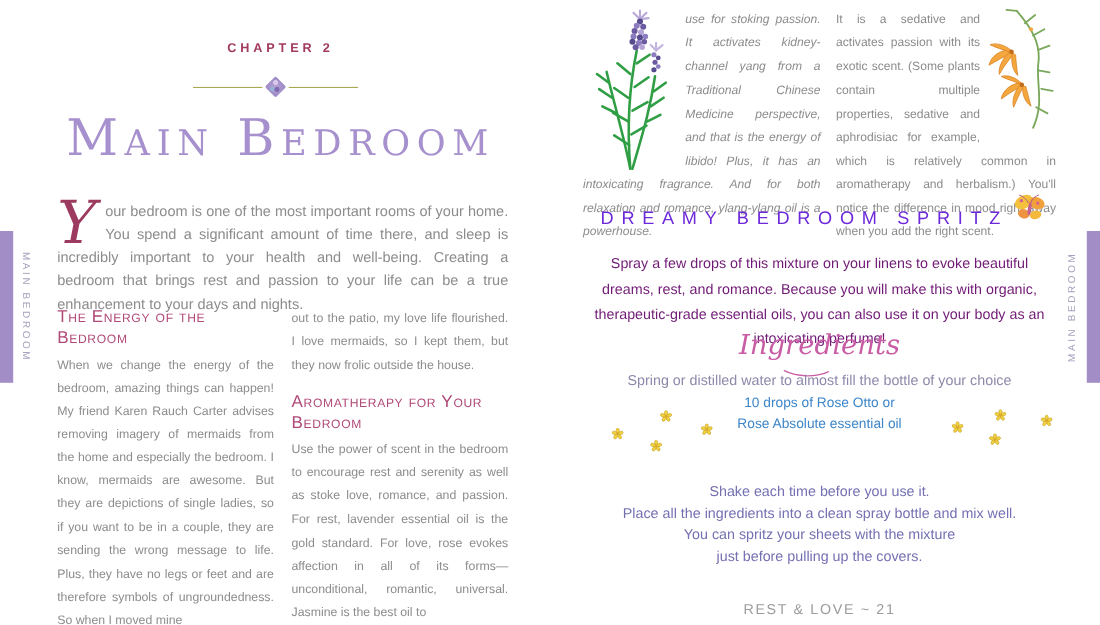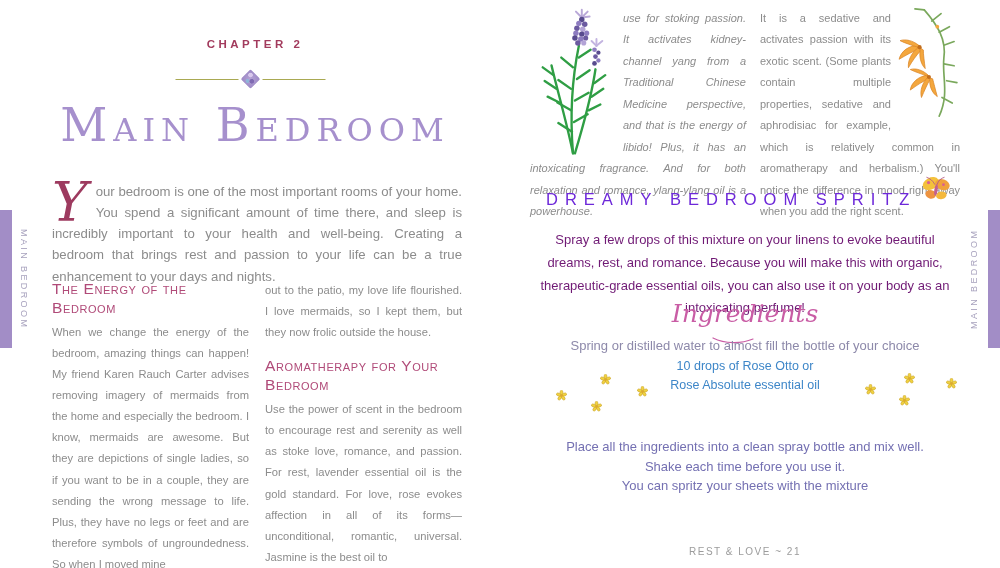--- a/index.html
+++ b/index.html
@@ -57,21 +57,21 @@
   .ing-head{position:absolute;top:299px;left:0;width:100%;text-align:center;
      font-family:"DejaVu Serif",serif;font-style:italic;font-size:25px;color:#c95da5;}
   .ing-swash{position:absolute;top:330px;left:50%;transform:translateX(-34px);width:44px;height:8px;}
   .spring-line{position:absolute;top:338px;left:0;width:100%;text-align:center;
      font-size:13px;color:#8d89aa;}
   .drops{position:absolute;top:357px;left:0;width:100%;text-align:center;
      font-size:12.5px;line-height:19px;color:#3d86c8;}
   .instructions{position:absolute;top:437px;left:0;width:100%;text-align:center;
      font-size:13px;line-height:19.5px;color:#7470b2;}
   .footer-right{position:absolute;top:546px;width:100%;text-align:center;
-     font-size:10px;letter-spacing:1.5px;color:#9c9c9c;}
+     font-size:13px;letter-spacing:1.5px;color:#9c9c9c;}
   .star{position:absolute;width:11px;height:11px;}
 </style>
 </head>
 <body>
 
 <div class="tab" style="left:0;"></div>
 <div class="tab-label" style="left:16px;">MAIN BEDROOM</div>
 <div class="tab" style="left:988px;"></div>
 <div class="tab-label flip" style="left:966px;">MAIN BEDROOM</div>
 
@@ -222,23 +222,24 @@
   </span>
 
   <div class="spring-line">Spring or distilled water to almost fill the bottle of your choice</div>
 
   <div class="drops">
     <div>10 drops of Rose Otto or</div>
     <div>Rose Absolute essential oil</div>
   </div>
 
   <div class="instructions">
+    <div>Shake each time before you use it.</div>
     <div>Place all the ingredients into a clean spray bottle and mix well.</div>
-    <div>Shake each time before you use it.</div>
     <div>You can spritz your sheets with the mixture</div>
+    <div>just before pulling up the covers.</div>
   </div>
 
   <div class="footer-right">REST &amp; LOVE ~ 21</div>
 </div>
 
 <span class="star" style="left:556px;top:387px;"><svg viewBox="0 0 12 12" width="11" height="11">
       <g fill="#f1d23f" stroke="#c8a32b" stroke-width="0.6">
         <ellipse cx="6" cy="2.8" rx="1.6" ry="2.6"></ellipse>
         <ellipse cx="6" cy="2.8" rx="1.6" ry="2.6" transform="rotate(72 6 6)"></ellipse>
         <ellipse cx="6" cy="2.8" rx="1.6" ry="2.6" transform="rotate(144 6 6)"></ellipse>

